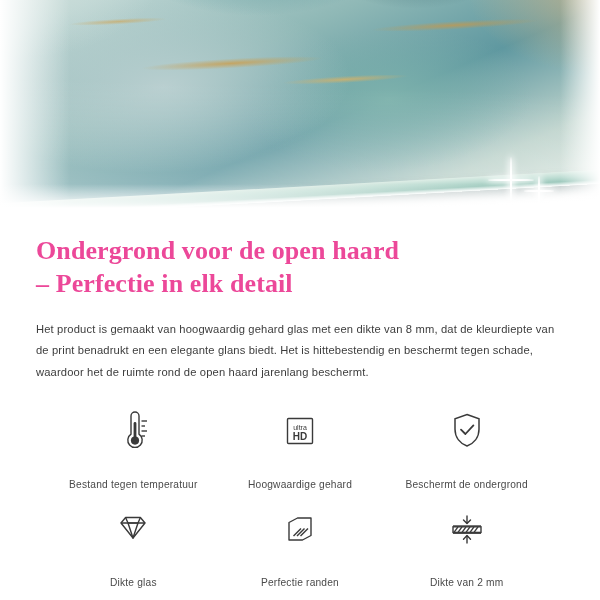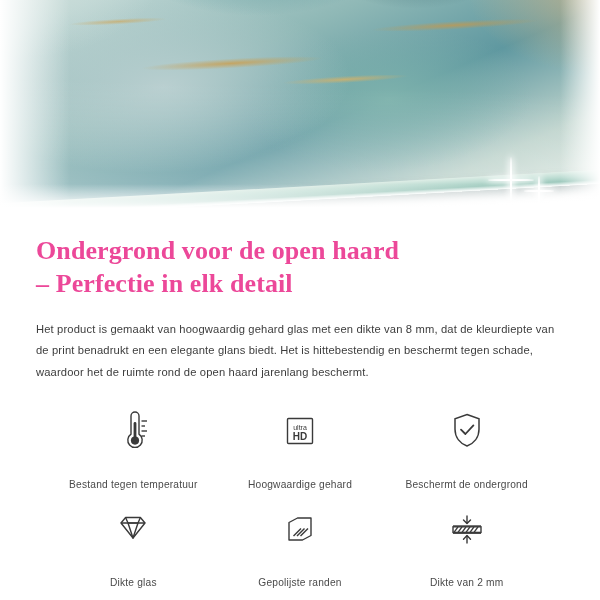--- a/index.html
+++ b/index.html
@@ -268,21 +268,21 @@
 
       <div class="feature">
         <div class="feature-icon">
           <svg width="40" height="40" viewBox="0 0 40 40" fill="none" stroke="#3a3a3a" stroke-width="1.4">
             <path d="M9 31V13.5L17.5 9H31v17.5L22.5 31H9z" stroke-linejoin="round"></path>
             <line x1="13.5" y1="27" x2="21" y2="19.5"></line>
             <line x1="17" y1="27" x2="24.5" y2="19.5"></line>
             <line x1="20.5" y1="27" x2="28" y2="19.5"></line>
           </svg>
         </div>
-        <div class="feature-label">Gepolijste randen</div>
+        <div class="feature-label">Perfectie randen</div>
       </div>
 
       <div class="feature">
         <div class="feature-icon">
           <svg width="46" height="40" viewBox="0 0 46 40" fill="none" stroke="#3a3a3a" stroke-width="1.4">
             <line x1="23" y1="7" x2="23" y2="14" stroke-linecap="round"></line>
             <path d="M19.5 11l3.5 3.6 3.5-3.6" stroke-linecap="round" stroke-linejoin="round"></path>
             <line x1="9" y1="17" x2="37" y2="17"></line>
             <rect x="9" y="17.8" width="28" height="5.6" fill="none"></rect>
             <line x1="10" y1="23.4" x2="14" y2="17.8"></line>

